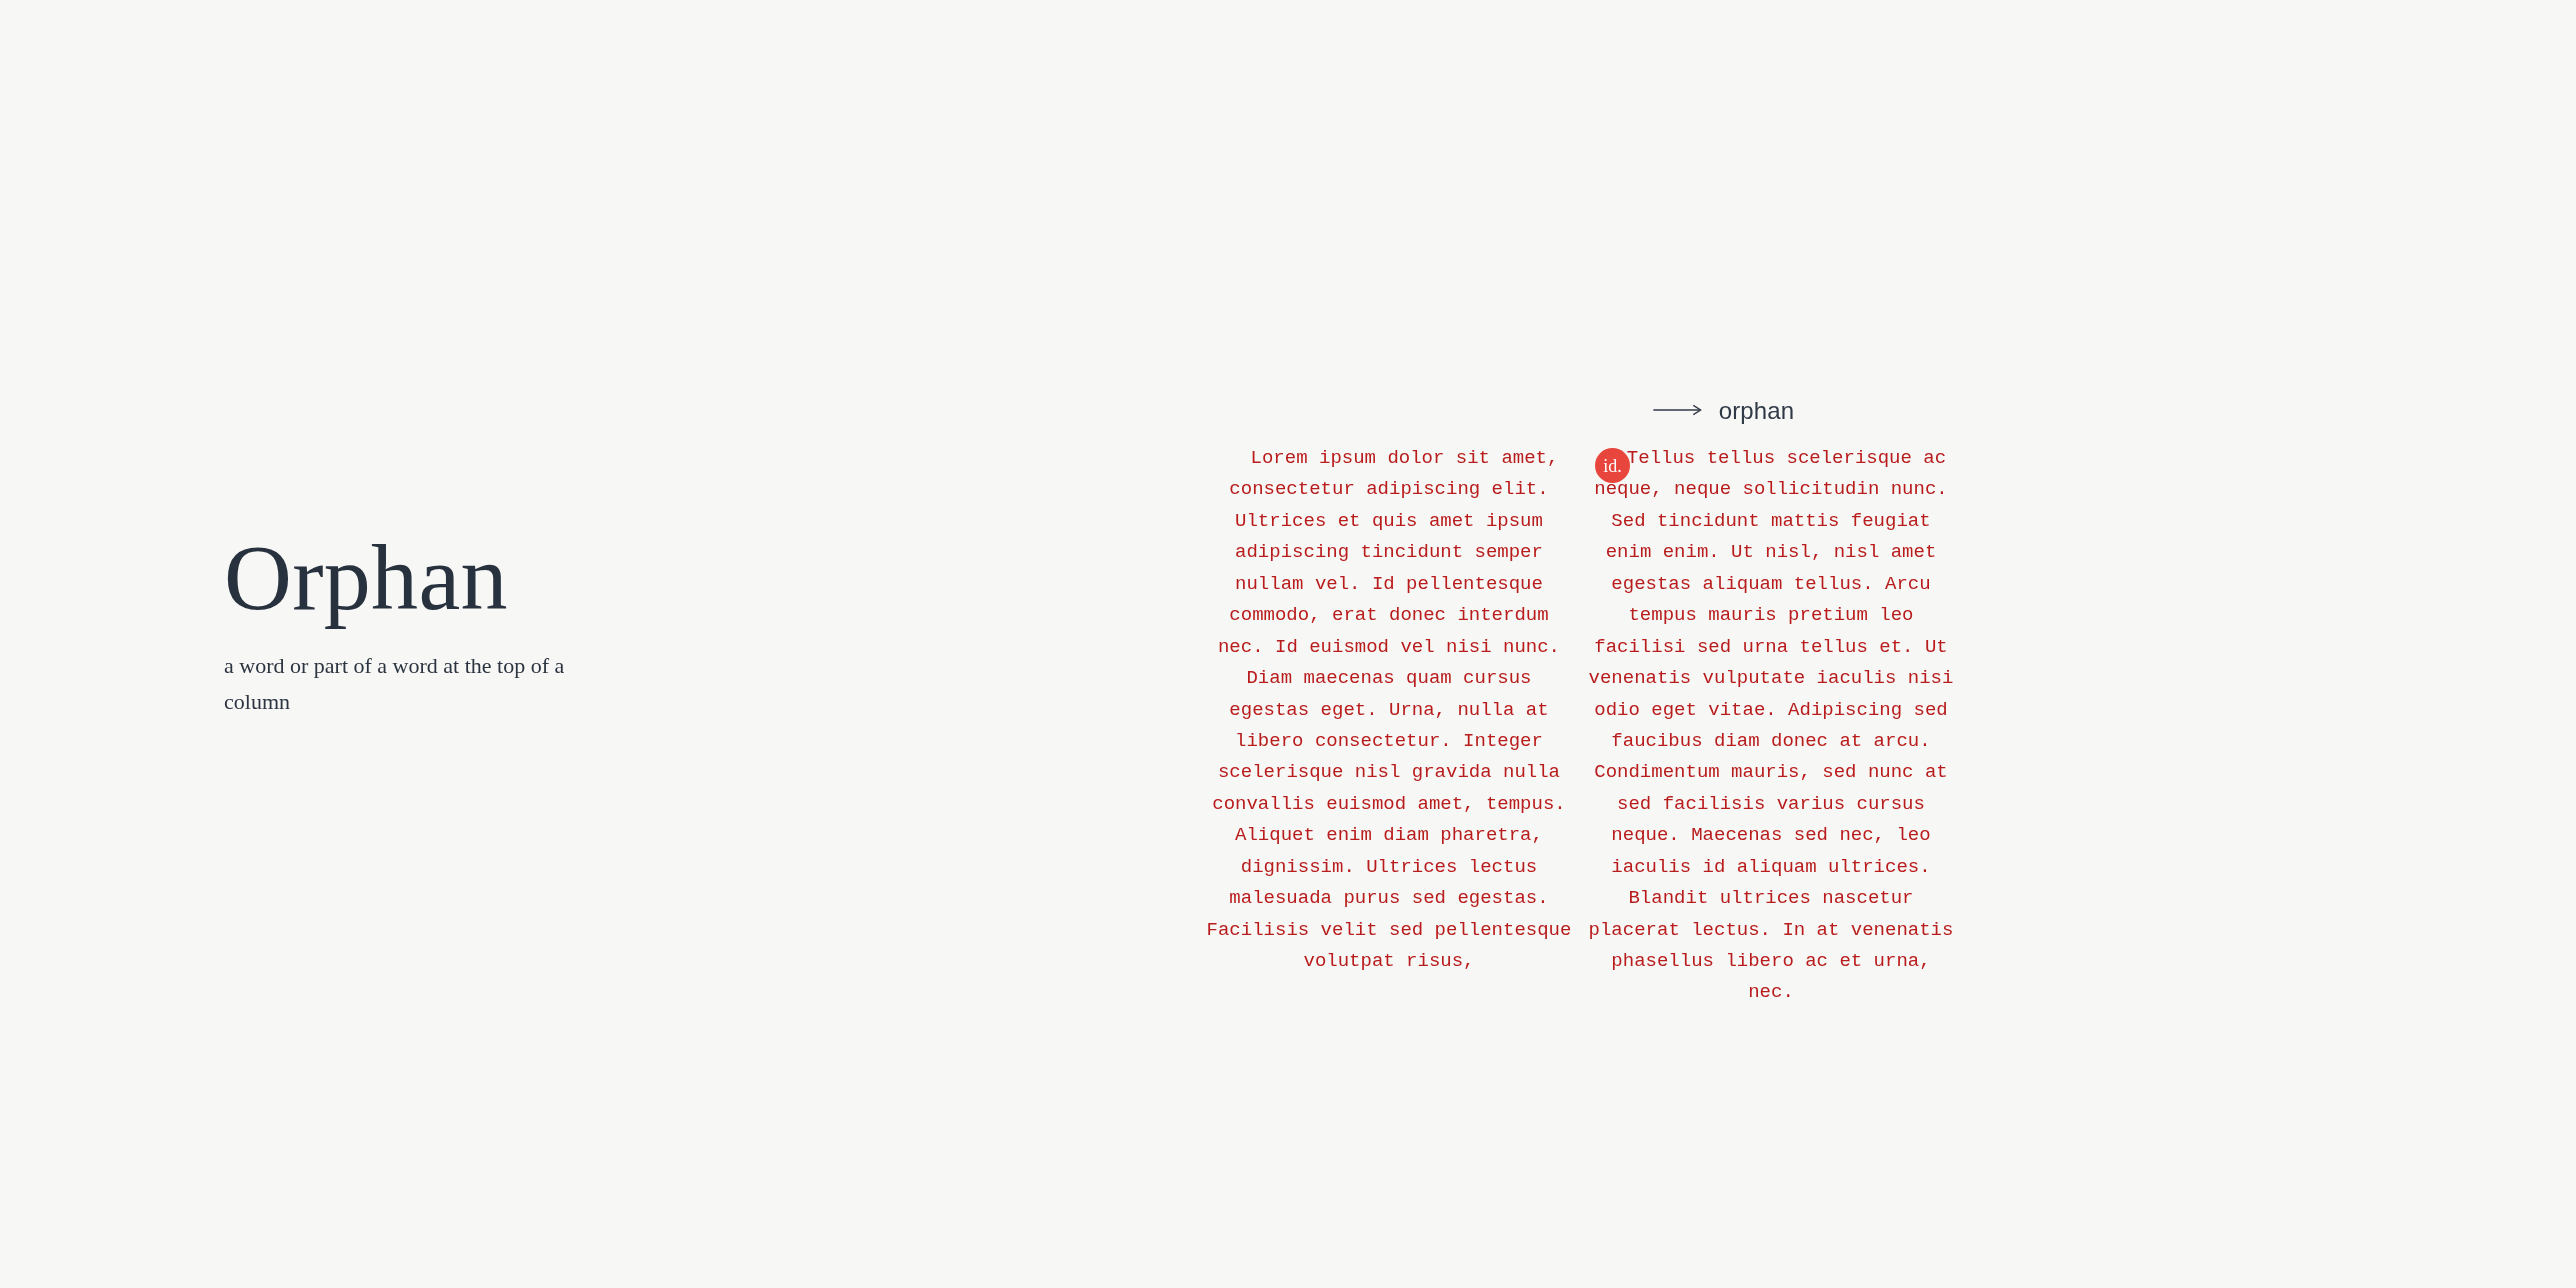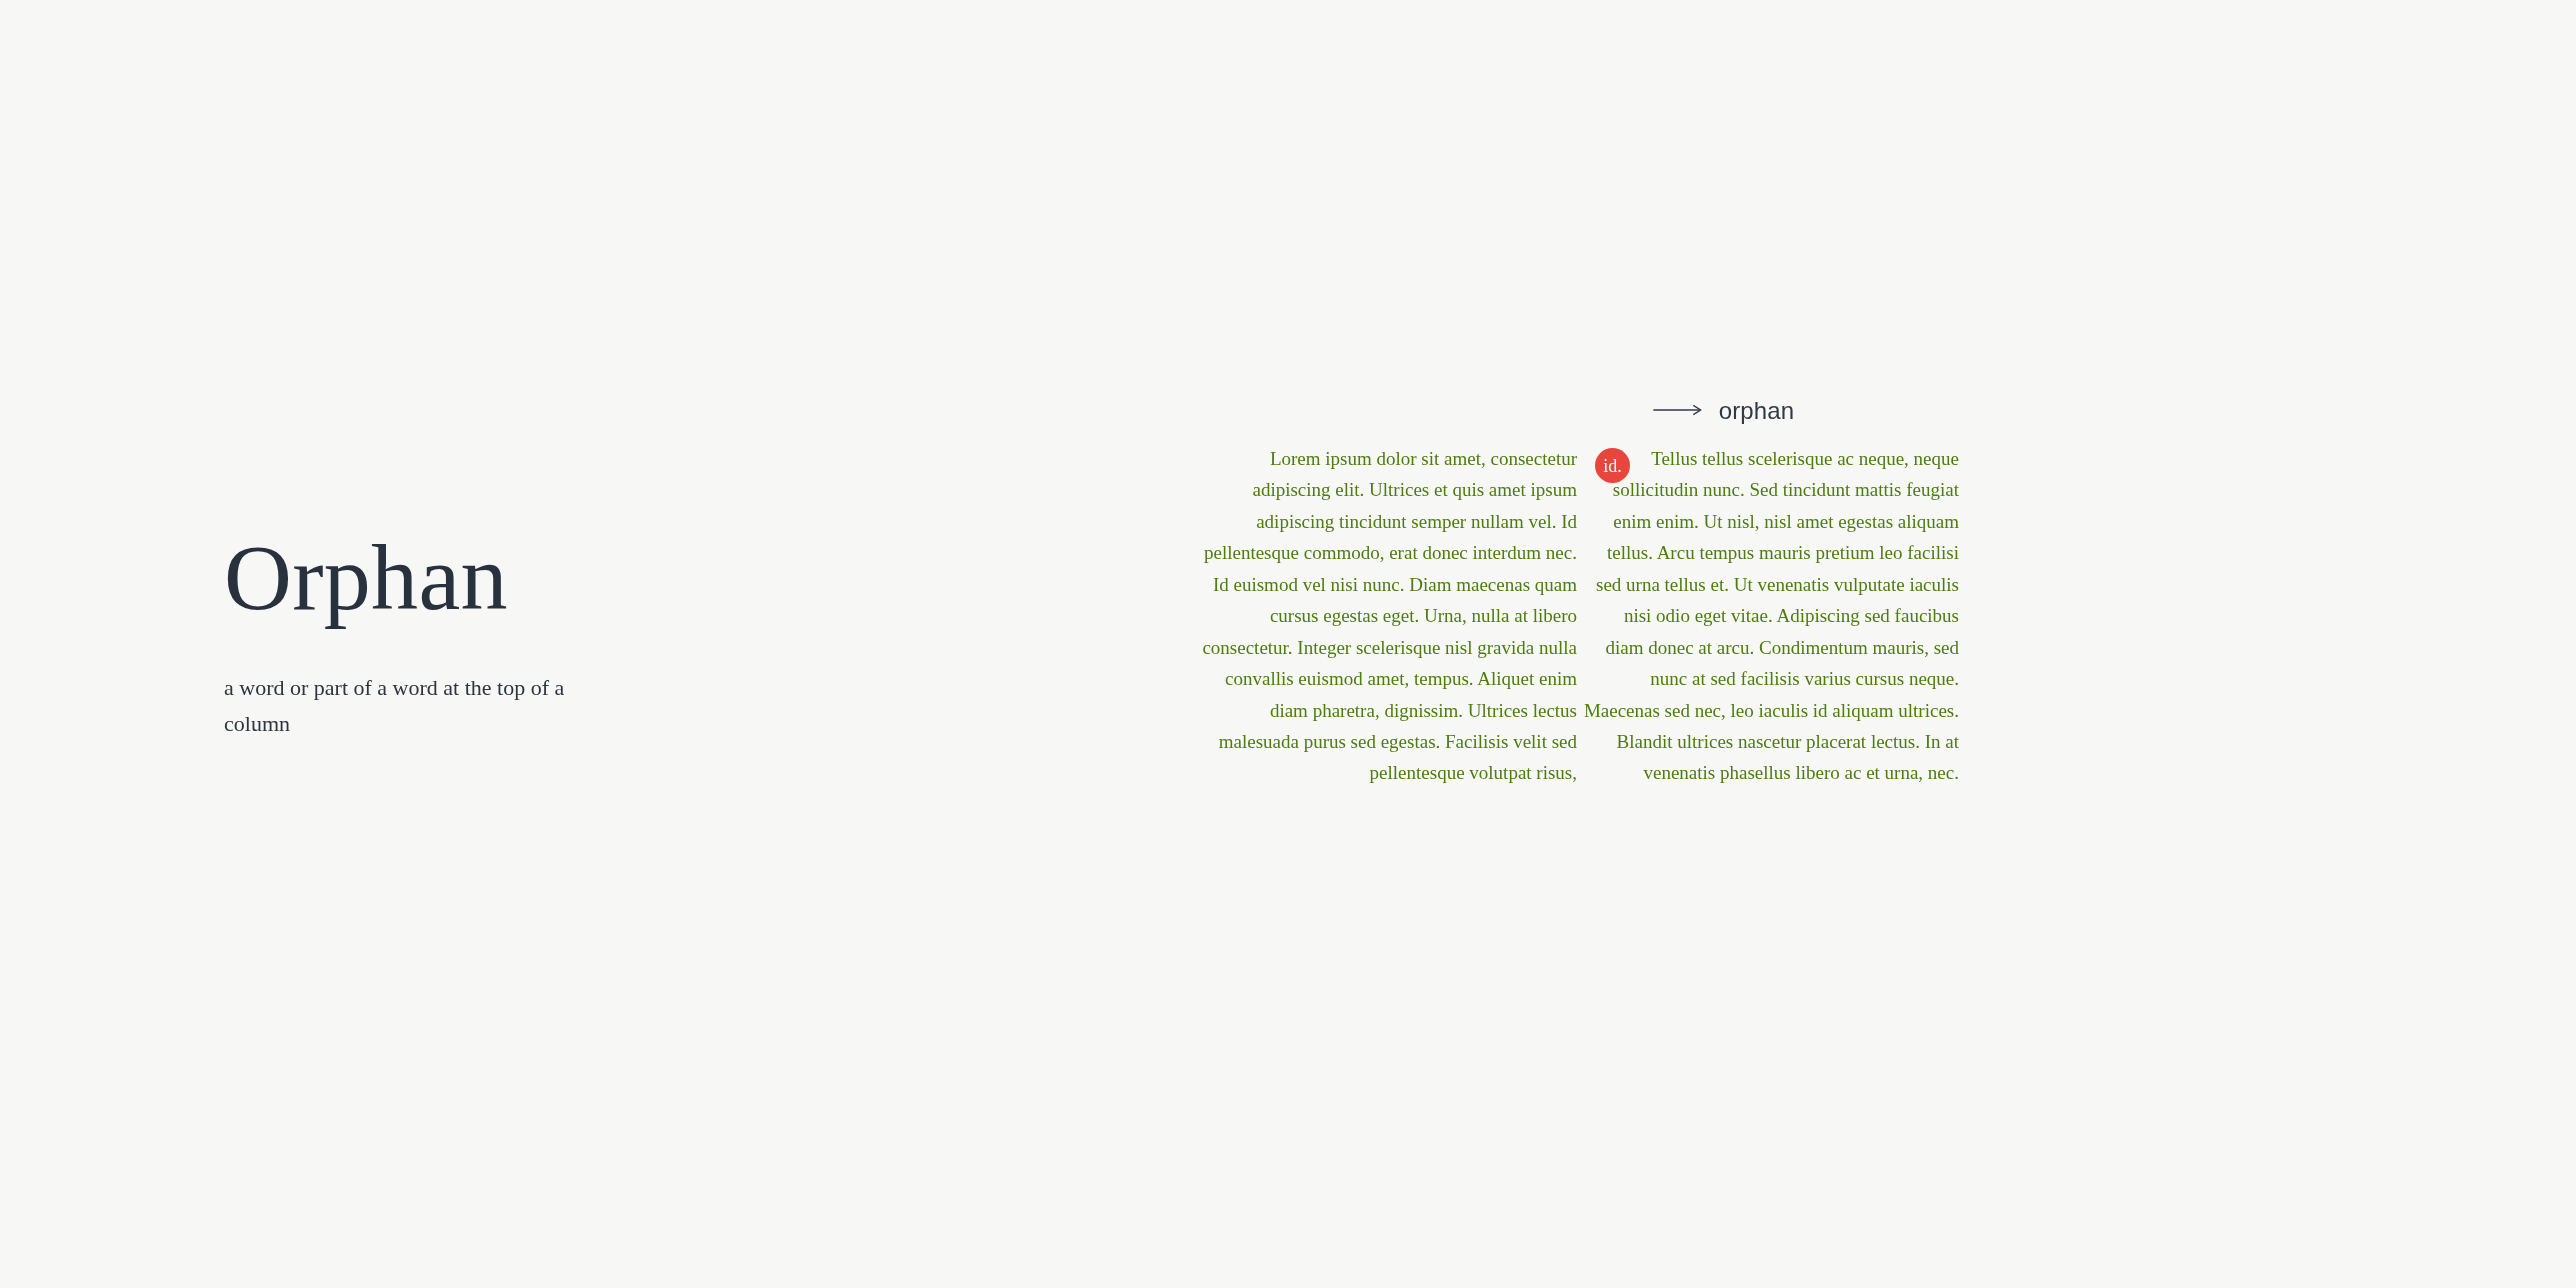--- a/index.html
+++ b/index.html
@@ -26,45 +26,45 @@
   #term-title {
     font-family: "Liberation Serif", serif;
     font-size: 94px;
     line-height: 1.0;
     font-weight: 400;
     color: #28323f;
     letter-spacing: 0.3px;
     margin: 0;
   }
   #term-definition {
-    margin-top: 46px;
+    margin-top: 24px;
     font-family: "Liberation Serif", serif;
     font-size: 22px;
     line-height: 1.62;
     color: #2b3440;
     width: 376px;
   }
 
   
   #sample-area {
     position: absolute;
     left: 1201px;
     top: 389px;
     width: 825px;
     height: 510px;
   }
   .text-column {
     position: absolute;
     top: 54px;
     width: 376px;
-    font-family: Liberation Serif, serif;
+    font-family: Liberation Mono, monospace;
     font-size: 19px;
     line-height: 1.655;
-    color: #4d7c0f;
-    text-align: right;
+    color: #b91c1c;
+    text-align: center;
   }
   #column-left {
     left: 0px;
   }
   #column-right {
     left: 382px;
   }
   .text-column p {
     margin: 0;
     text-indent: 31px;

